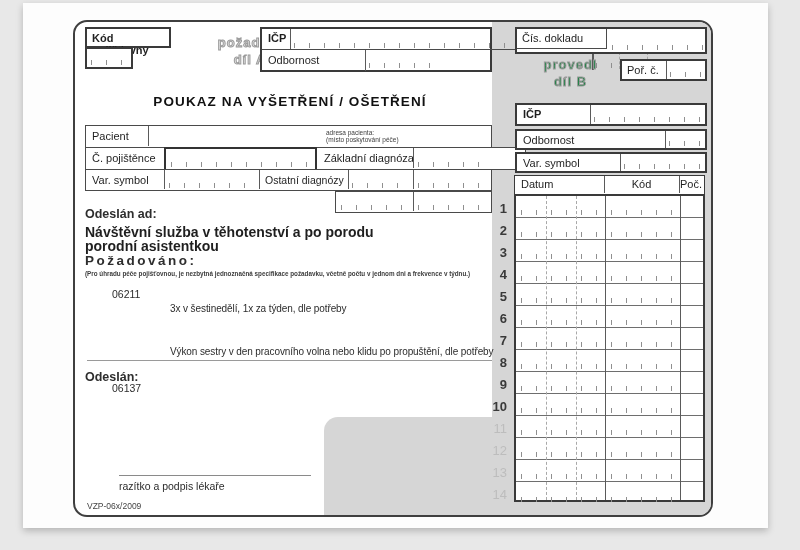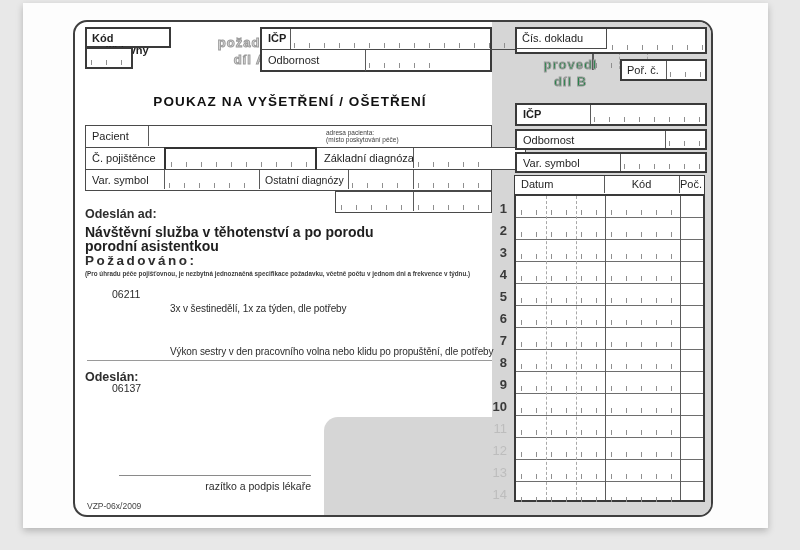--- a/index.html
+++ b/index.html
@@ -35,21 +35,21 @@
   .wm{font-weight:700;text-align:center;line-height:1.3;letter-spacing:1px;
       color:#e2e2e2;-webkit-text-stroke:1px #9b9b9b;font-size:13px;}
   .wm.on-gray{color:#15803d;}
   .title{font-weight:700;font-size:13.5px;letter-spacing:1.1px;color:#111;text-align:center;white-space:nowrap;}
   .bold-sm{font-weight:700;font-size:14px;color:#1f1f1f;}
   .tiny{font-size:6.5px;line-height:1.15;color:#3c3c3c;}
   .item-code{font-size:10.5px;color:#2c2c2c;}
   .item-desc{font-size:10px;color:#2c2c2c;white-space:nowrap;letter-spacing:-0.1px;}
   .rule{position:absolute;height:1px;background:#9a9a9a;}
   .sigline{position:absolute;height:1px;background:#8a8a8a;}
-  .sigtext{font-size:10.5px;color:#2c2c2c;text-align:right;}
+  .sigtext{font-size:10.5px;color:#2c2c2c;text-align:left;}
   
   .b-box{position:absolute;box-sizing:border-box;border:2px solid #3a3a3a;background:#fff;z-index:3;}
   .b-table{position:absolute;left:439px;top:172px;width:191px;height:308px;
            box-sizing:border-box;border:2px solid #3a3a3a;background:#fff;z-index:3;}
   .b-row{position:relative;height:22px;border-bottom:1px solid #6e6e6e;box-sizing:border-box;}
   .b-row:last-child{border-bottom:none;}
   .tk-datum{left:5px;width:82px;}
   .tk-kod{left:95px;width:68px;}
   .b-nums{position:absolute;left:400px;top:172px;width:34px;height:308px;z-index:4;}
   .b-num{position:absolute;right:2px;width:30px;height:22px;line-height:30px;

